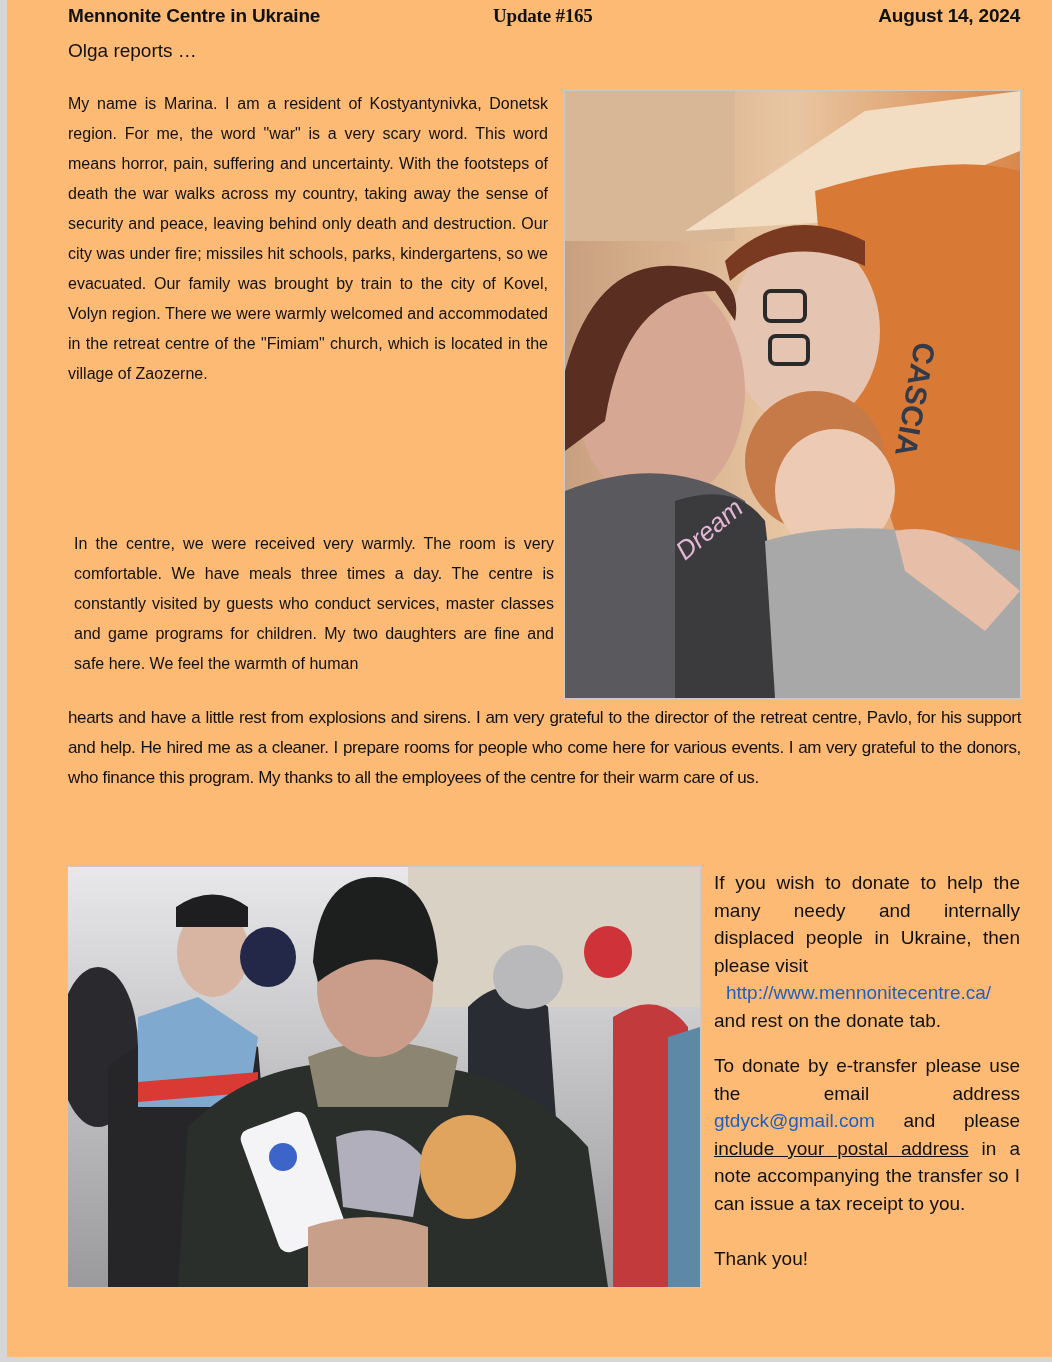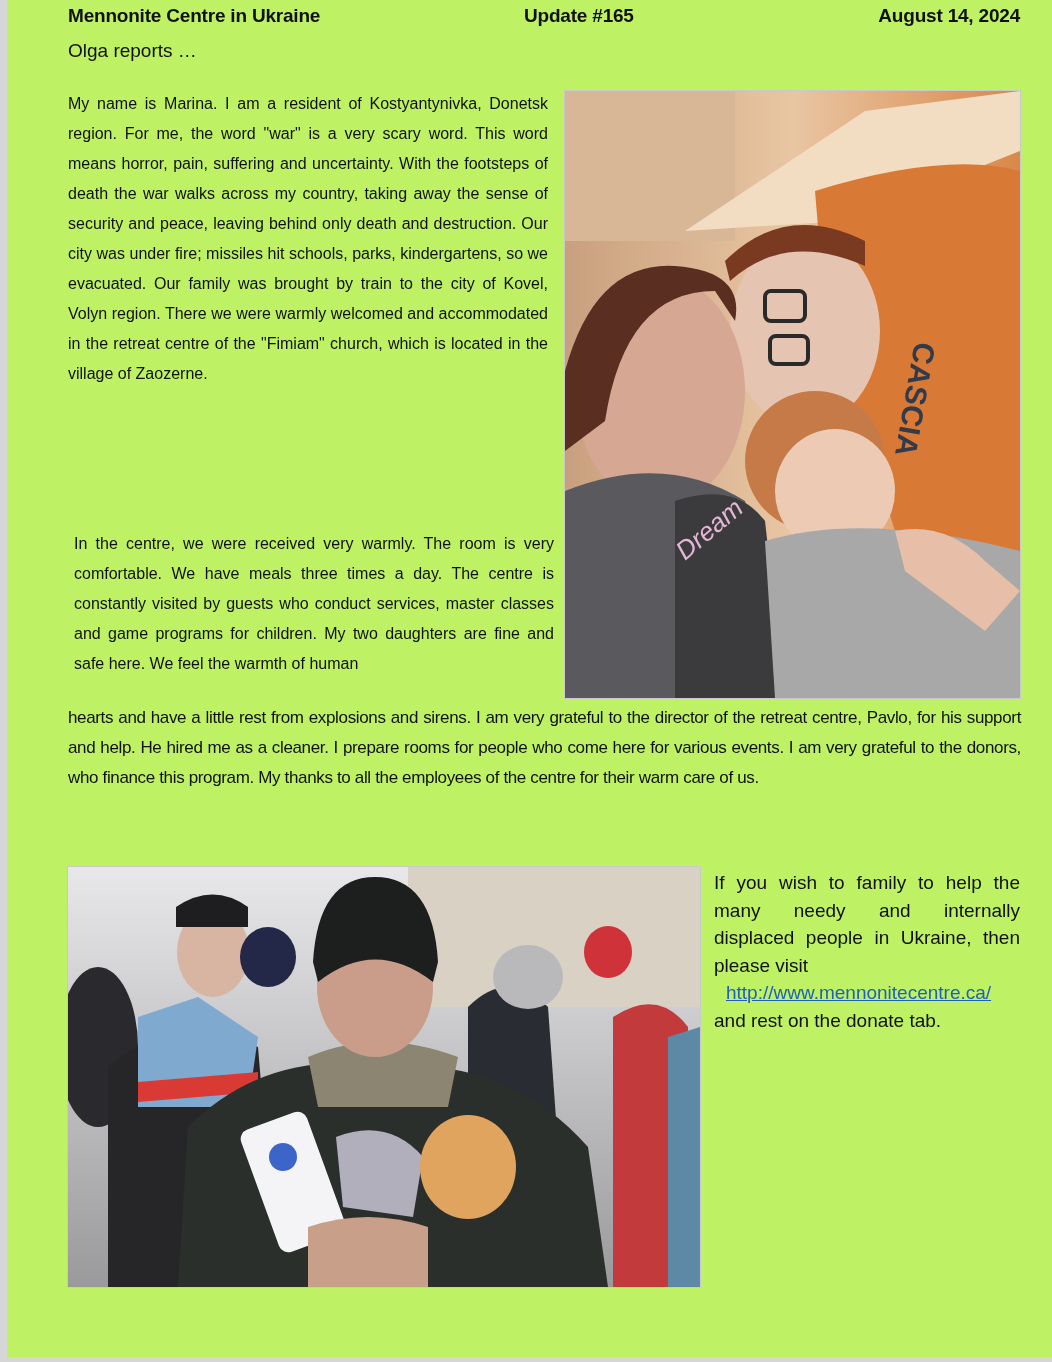--- a/index.html
+++ b/index.html
@@ -5,43 +5,43 @@
   html, body { margin: 0; padding: 0; }
   body {
     width: 1052px; height: 1362px; overflow: hidden;
     background: #d6d6d6;
     position: relative;
     font-family: "Liberation Sans", sans-serif;
     color: #111;
   }
   .page {
     position: absolute; left: 7px; top: 0; width: 1045px; height: 1357px;
-    background: #bef264;
+    background: #fdba74;
   }
   .hdr { position: absolute; top: 5px; font-weight: bold; font-size: 19px; letter-spacing: -0.2px; }
   .hdr-left { left: 61px; }
-  .hdr-mid { left: 517px; }
+  .hdr-mid { left: 486px; font-family: Liberation Serif, serif; }
   .hdr-right { right: 32px; }
   .byline { position: absolute; left: 61px; top: 40px; font-size: 19px; }
   .para {
     position: absolute; font-size: 16px; line-height: 30px; text-align: justify;
   }
   .p1 { left: 61px; top: 89px; width: 480px; }
   .p2 { left: 61px; top: 523px; width: 480px; }
   .p2b { left: 61px; top: 703px; width: 953px; font-size: 17px; letter-spacing: -0.35px; }
   .photo {
     position: absolute; overflow: hidden; border: 1px solid #c9c9c9;
   }
   .photo-family { left: 557px; top: 90px; width: 455px; height: 607px; background: #c59b7a; }
   .photo-aid { left: 60px; top: 866px; width: 632px; height: 420px; background: #8d8d8d; }
   .donate { position: absolute; left: 707px; width: 306px; font-size: 19px; line-height: 27.5px; text-align: justify; }
   .d1 { top: 869px; }
   .d2 { top: 1052px; }
   .d3 { top: 1245px; }
-  .link { color: #1f5fbf; text-decoration: underline; }
+  .link { color: #1f5fbf; }
   .ul { text-decoration: underline; }
   .center-link { text-align: left; padding-left: 12px; display: block; }
 </style>
 </head>
 <body>
 
 <div class="page">
 
   <div class="hdr hdr-left">Mennonite Centre in Ukraine</div>
   <div class="hdr hdr-mid">Update #165</div>
@@ -111,20 +111,28 @@
       <path d="M245 95 Q250 10 307 10 Q365 10 370 95 L365 115 Q307 70 250 115 Z" fill="#1d1f1f"></path>
       <rect x="190" y="250" width="70" height="130" rx="10" fill="#f4f4f6" transform="rotate(-20 225 315)"></rect>
       <circle cx="215" cy="290" r="14" fill="#3d64c9"></circle>
       <path d="M268 270 Q320 250 355 290 L345 350 L275 340 Z" fill="#c9c6d6" opacity="0.85"></path>
       <ellipse cx="400" cy="300" rx="48" ry="52" fill="#e0a45e"></ellipse>
       <path d="M240 360 Q300 340 360 360 L360 420 L240 420 Z" fill="#c8a089"></path>
     </svg>
   </div>
 
   <div class="donate d1">
-    <span>If you wish to family to help the many needy and internally displaced people in Ukraine, then please visit</span>
+    <span>If you wish to donate to help the many needy and internally displaced people in Ukraine, then please visit</span>
     <a class="link center-link">http://www.mennonitecentre.ca/</a>
     <span>and rest on the donate tab.</span>
   </div>
 
+  <div class="donate d2">
+    <span>To donate by e-transfer please use the email address</span>
+    <a class="link">gtdyck@gmail.com</a>
+    <span>and please</span>
+    <span class="ul">include your postal address</span>
+    <span>in a note accompanying the transfer so I can issue a tax receipt to you.</span>
+  </div>
 
+  <div class="donate d3">Thank you!</div>
 
 </div>
 
 </body></html>

